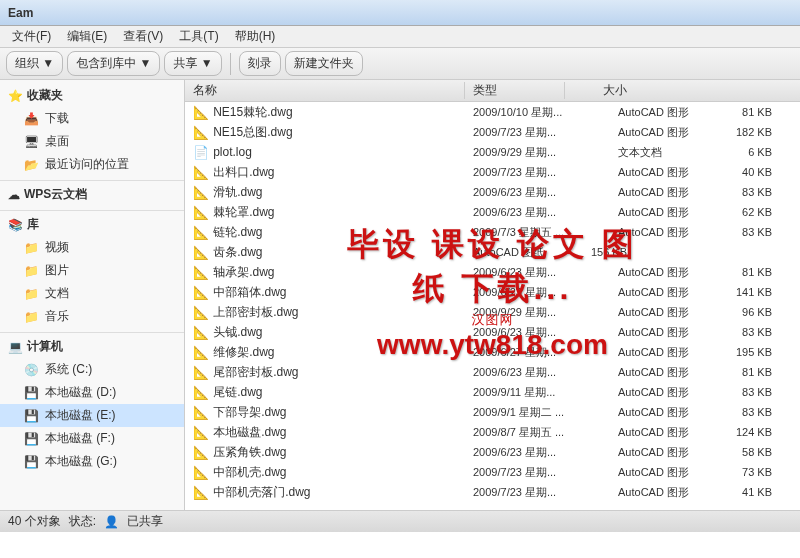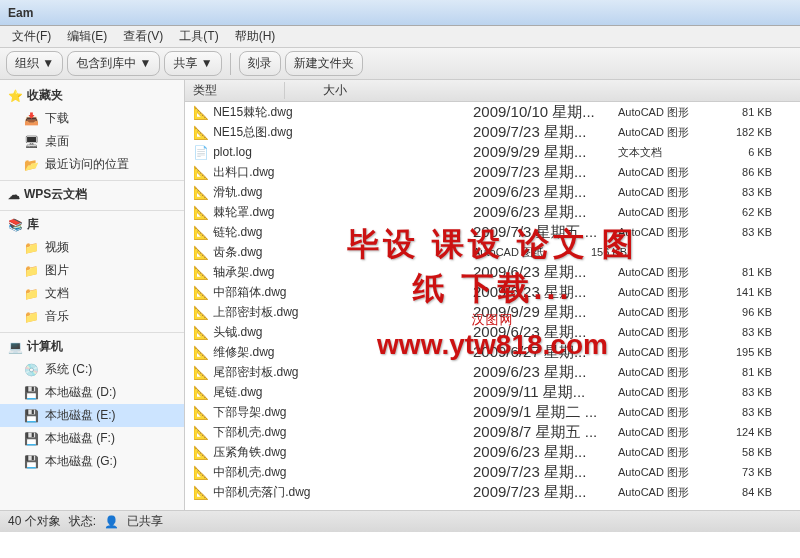--- a/index.html
+++ b/index.html
@@ -127,21 +127,21 @@
     }
     .file-row {
       display: flex;
       align-items: center;
       height: 20px;
       font-size: 12px;
       color: #333;
       cursor: pointer;
     }
     .file-row .cell-name { width: 280px; padding: 0 8px; display: flex; align-items: center; gap: 4px; overflow: hidden; white-space: nowrap; text-overflow: ellipsis; }
-    .file-row .cell-date { width: 145px; padding: 0 8px; overflow: hidden; white-space: nowrap; font-size: 15px; }
+    .file-row .cell-date { width: 145px; padding: 0 8px; overflow: hidden; white-space: nowrap; font-size: 11px; }
     .file-row .cell-type { width: 100px; padding: 0 8px; overflow: hidden; white-space: nowrap; font-size: 11px; }
     .file-row .cell-size { width: 70px; padding: 0 8px; text-align: right; font-size: 11px; }
     .file-icon { font-size: 13px; }
     .dwg-icon { color: #e06020; }
     .log-icon { color: #808080; }
     
     
     .watermark {
       position: absolute;
       top: 50%;
@@ -297,20 +297,21 @@
       <div class="sidebar-item">
         <span>💾</span>
         <span>本地磁盘 (G:)</span>
       </div>
     </div>
   </div>
 
   <div class="content-area">
 
     <div class="col-headers">
+      <div class="col-name col-header-cell">名称</div>
       <div class="col-type col-header-cell">类型</div>
       <div class="col-size col-header-cell">大小</div>
     </div>
 
     <div class="file-list" id="file-list">
 
       <div class="file-row">
     <div class="cell-name">
       <span class="file-icon dwg-icon">📐</span>
       <span>NE15棘轮.dwg</span>
@@ -337,21 +338,21 @@
     <div class="cell-type">文本文档</div>
     <div class="cell-size">6 KB</div>
   </div>
         <div class="file-row">
     <div class="cell-name">
       <span class="file-icon dwg-icon">📐</span>
       <span>出料口.dwg</span>
     </div>
     <div class="cell-date">2009/7/23 星期...</div>
     <div class="cell-type">AutoCAD 图形</div>
-    <div class="cell-size">86 KB</div>
+    <div class="cell-size">40 KB</div>
   </div>
         <div class="file-row">
     <div class="cell-name">
       <span class="file-icon dwg-icon">📐</span>
       <span>滑轨.dwg</span>
     </div>
     <div class="cell-date">2009/6/23 星期...</div>
     <div class="cell-type">AutoCAD 图形</div>
     <div class="cell-size">83 KB</div>
   </div>
@@ -449,21 +450,21 @@
       <span class="file-icon dwg-icon">📐</span>
       <span>下部导架.dwg</span>
     </div>
     <div class="cell-date">2009/9/1 星期二 ...</div>
     <div class="cell-type">AutoCAD 图形</div>
     <div class="cell-size">83 KB</div>
   </div>
         <div class="file-row">
     <div class="cell-name">
       <span class="file-icon dwg-icon">📐</span>
-      <span>下部机壳.dwg</span>
+      <span>本地磁盘.dwg</span>
     </div>
     <div class="cell-date">2009/8/7 星期五 ...</div>
     <div class="cell-type">AutoCAD 图形</div>
     <div class="cell-size">124 KB</div>
   </div>
         <div class="file-row">
     <div class="cell-name">
       <span class="file-icon dwg-icon">📐</span>
       <span>压紧角铁.dwg</span>
     </div>
@@ -480,21 +481,21 @@
     <div class="cell-type">AutoCAD 图形</div>
     <div class="cell-size">73 KB</div>
   </div>
         <div class="file-row">
     <div class="cell-name">
       <span class="file-icon dwg-icon">📐</span>
       <span>中部机壳落门.dwg</span>
     </div>
     <div class="cell-date">2009/7/23 星期...</div>
     <div class="cell-type">AutoCAD 图形</div>
-    <div class="cell-size">84 KB</div>
+    <div class="cell-size">41 KB</div>
   </div>
         <div class="watermark">
         <div class="watermark-line1">毕设 课设 论文 图纸 下载...</div>
         <div class="watermark-line2" style="font-size:13px; color:#cc1111;">汉图网</div>
         <div class="watermark-line3">www.ytw818.com</div>
       </div>
     </div>
   </div>
 </div>
 

